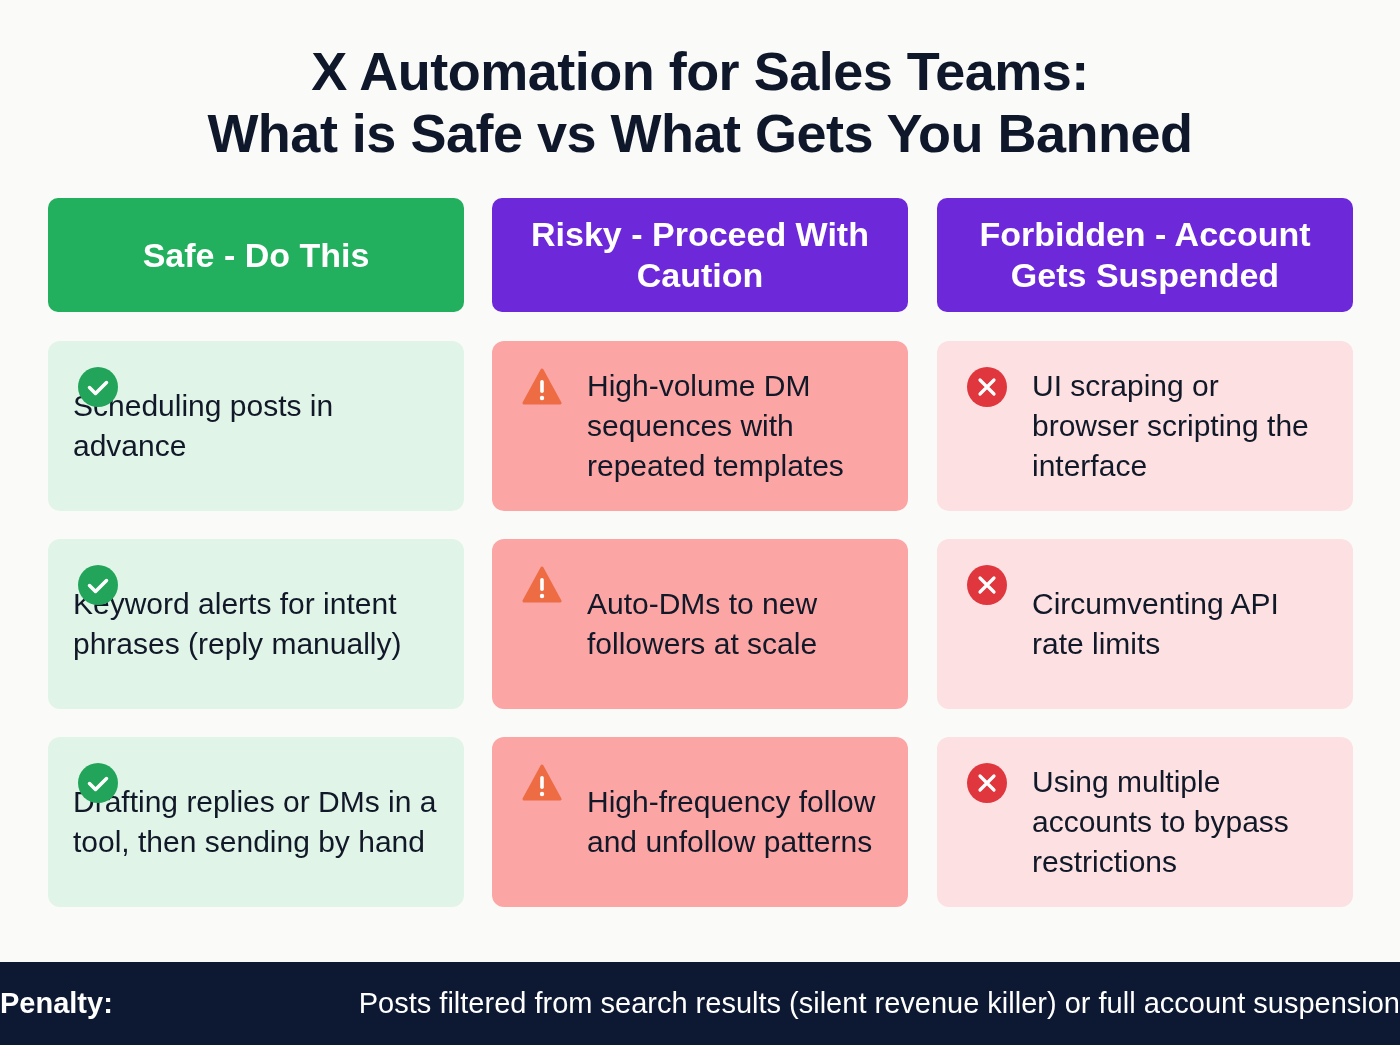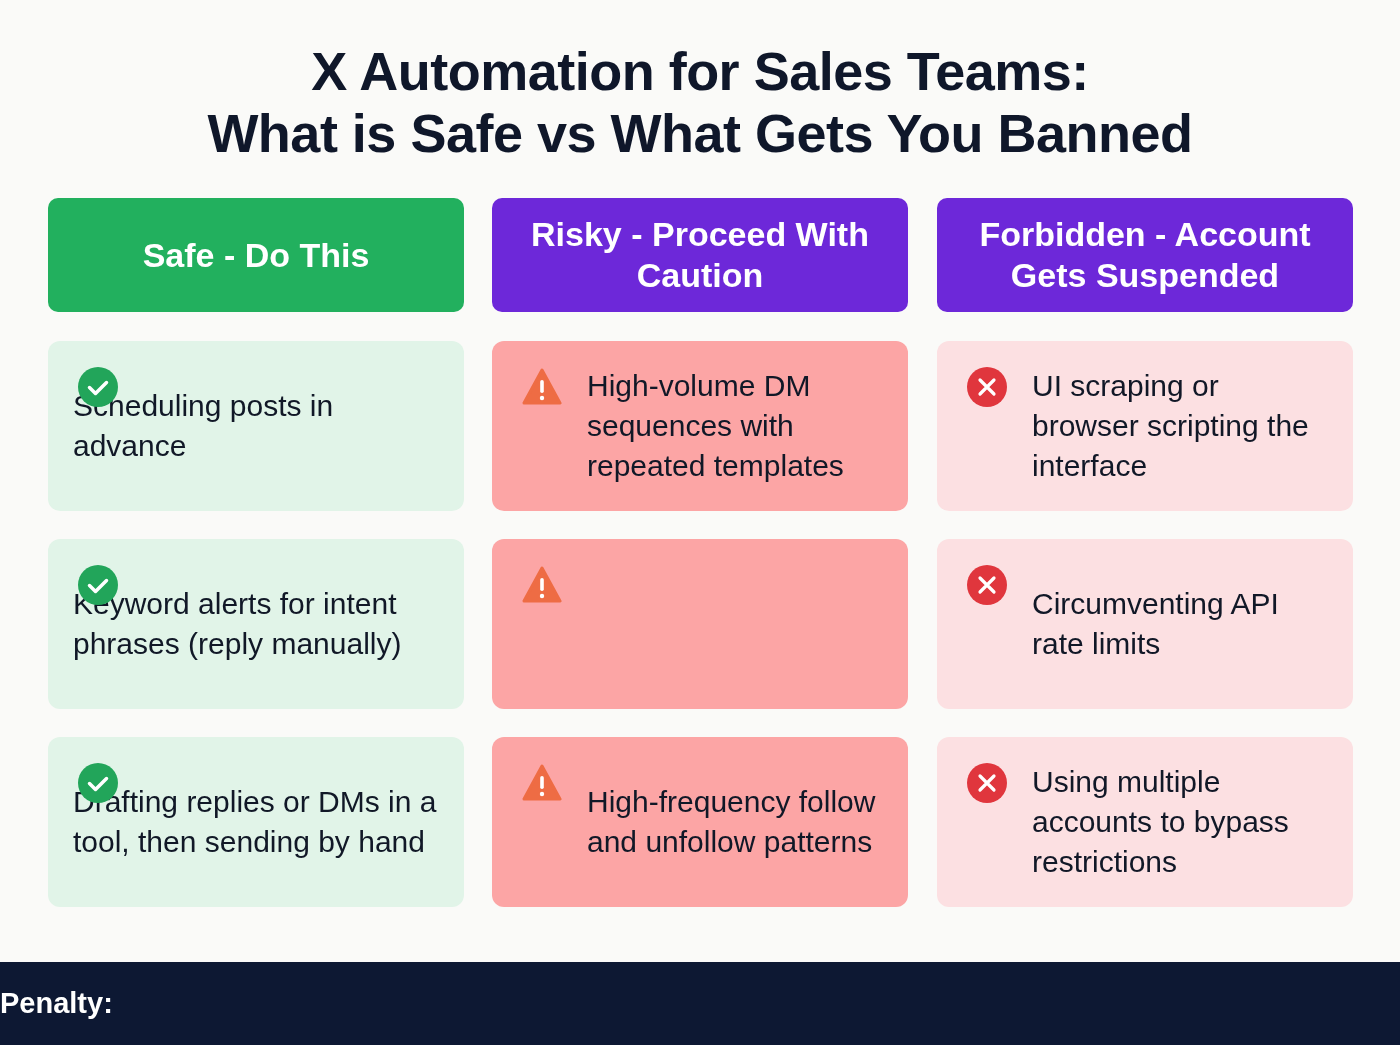--- a/index.html
+++ b/index.html
@@ -63,20 +63,21 @@
         <circle cx="20" cy="31" r="2.2" fill="#fff"></circle>
       </svg>
     <span>High-volume DM sequences with repeated templates</span>
   </div>
   <div class="card r1">
     <svg class="icon" viewBox="0 0 40 40">
         <path d="M20 3 L38 36 L2 36 Z" fill="#ee6c44" stroke="#ee6c44" stroke-width="3" stroke-linejoin="round"></path>
         <rect x="18.2" y="13" width="3.6" height="13" rx="1.8" fill="#fff"></rect>
         <circle cx="20" cy="31" r="2.2" fill="#fff"></circle>
       </svg>
+    <span>Auto-DMs to new followers at scale</span>
   </div>
   <div class="card r2">
     <svg class="icon" viewBox="0 0 40 40">
         <path d="M20 3 L38 36 L2 36 Z" fill="#ee6c44" stroke="#ee6c44" stroke-width="3" stroke-linejoin="round"></path>
         <rect x="18.2" y="13" width="3.6" height="13" rx="1.8" fill="#fff"></rect>
         <circle cx="20" cy="31" r="2.2" fill="#fff"></circle>
       </svg>
     <span>High-frequency follow and unfollow patterns</span>
   </div>
 </div>
@@ -101,13 +102,14 @@
     <svg class="icon" viewBox="0 0 40 40">
         <circle cx="20" cy="20" r="20" fill="#e0363d"></circle>
         <path d="M13 13l14 14M27 13l-14 14" stroke="#fff" stroke-width="3.2" stroke-linecap="round"></path>
       </svg>
     <span>Using multiple accounts to bypass restrictions</span>
   </div>
 </div>
 
 <div class="footer">
   <b>Penalty:</b>
+  <span>Posts filtered from search results (silent revenue killer) or full account suspension</span>
 </div>
 
 </body></html>

